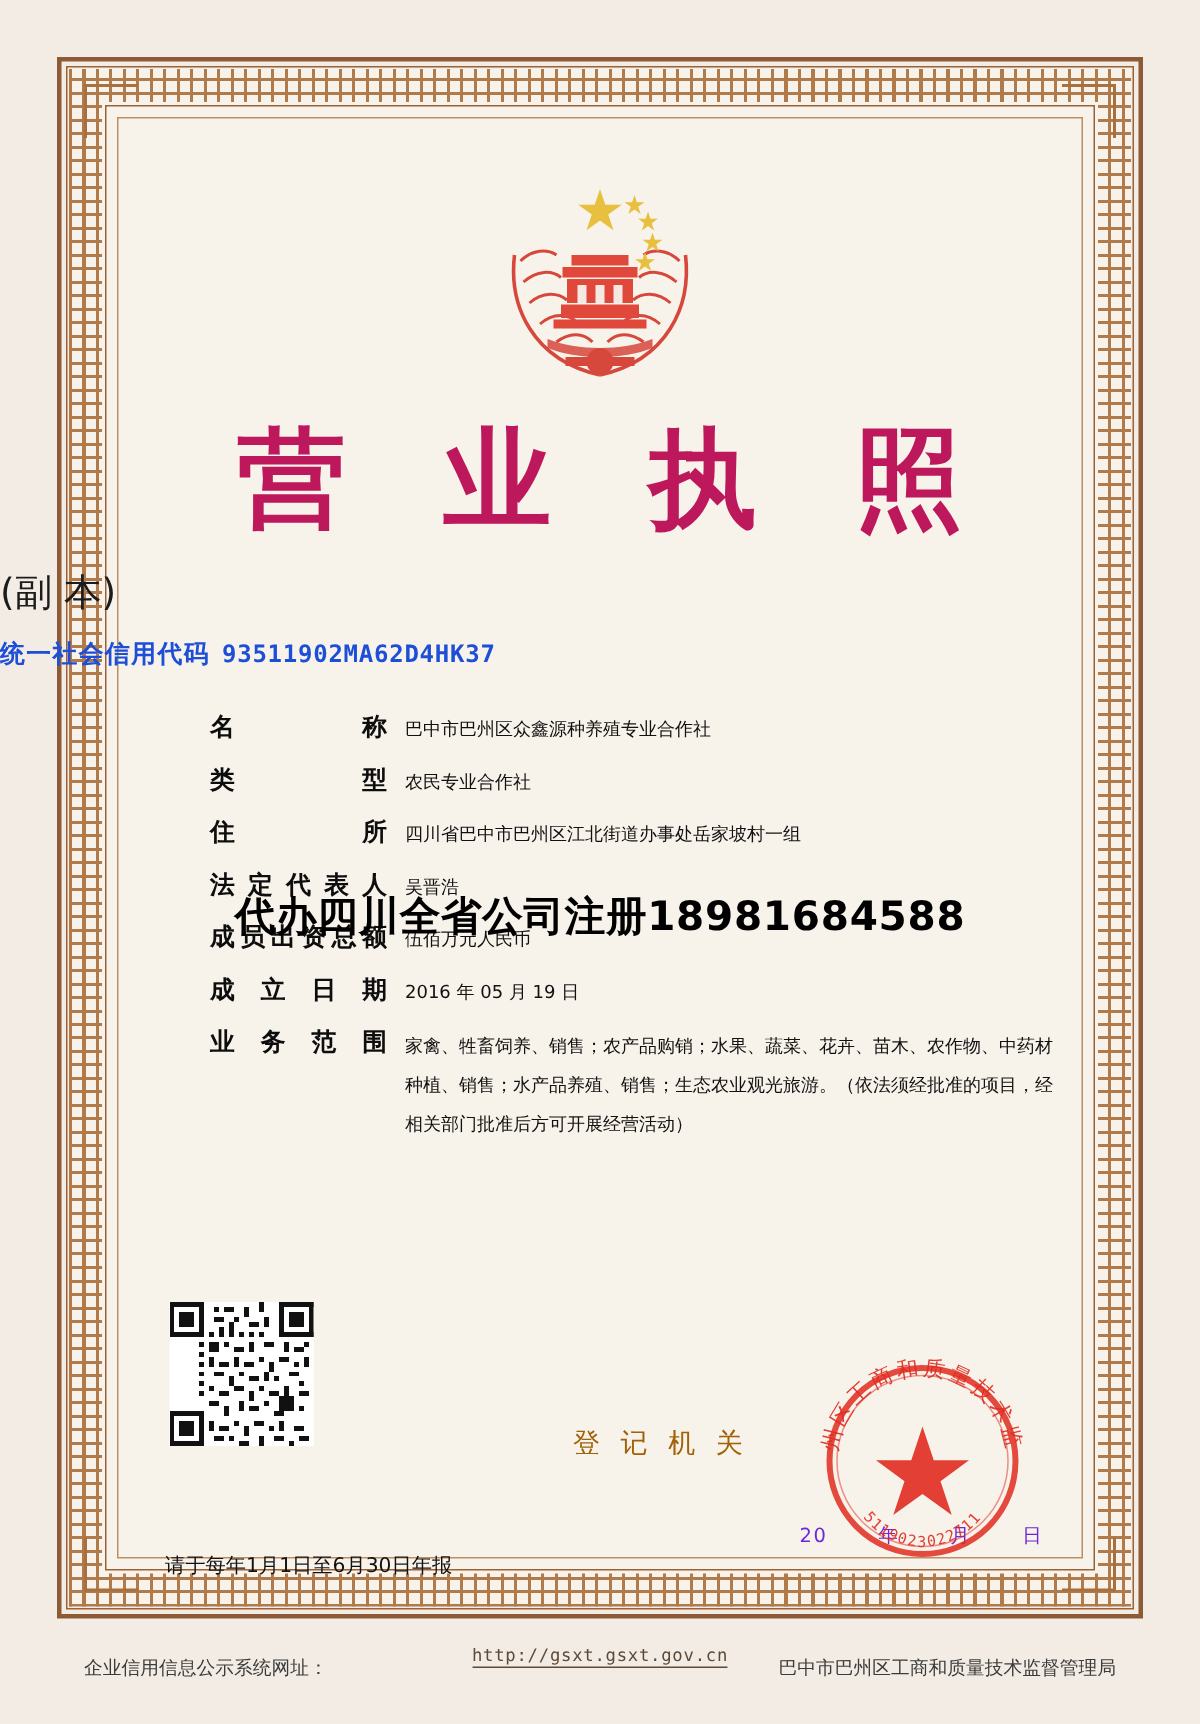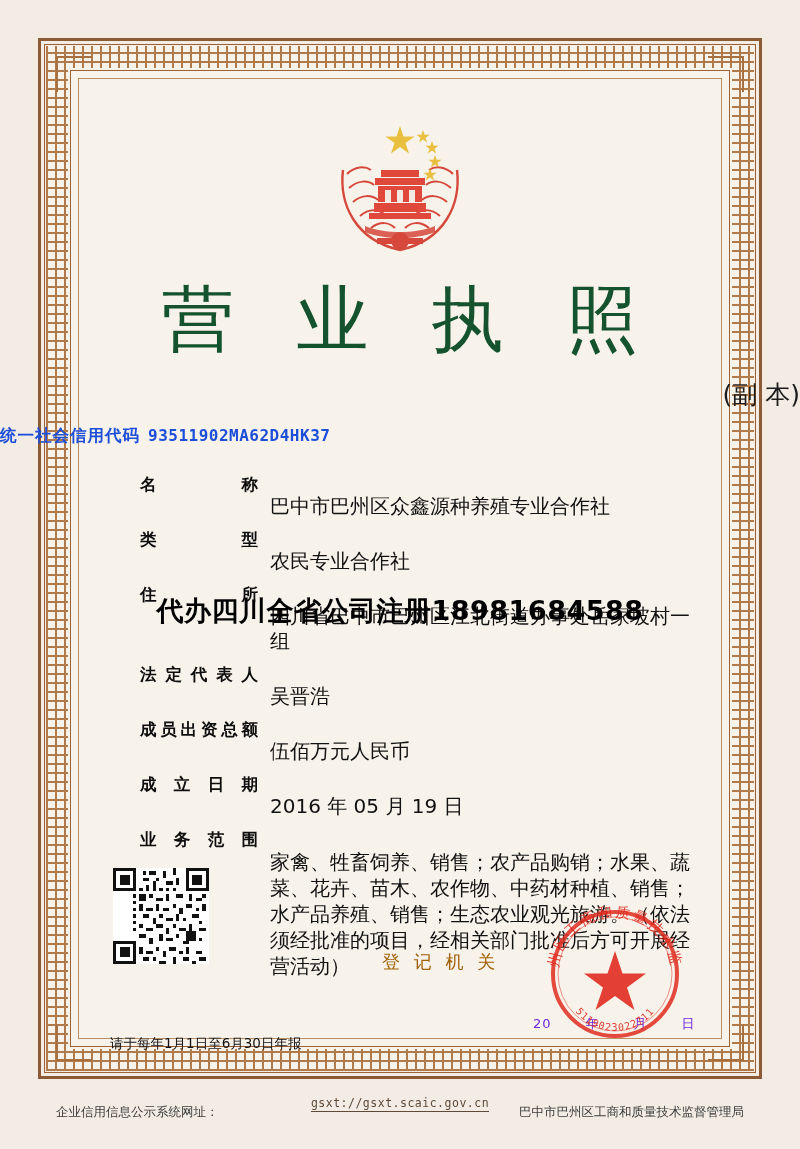--- a/index.html
+++ b/index.html
@@ -83,31 +83,31 @@
     width: 150px;
     height: 150px;
   }
   
   .title {
     position: absolute;
     top: 272px;
     left: 0; right: 0;
     text-align: center;
     font-family: "DejaVu Serif", "Liberation Serif", serif;
-    font-weight: normal;
+    font-weight: bold;
     font-size: 72px;
     letter-spacing: 20px;
     text-indent: 20px;
-    color: #14532d;
+    color: #be185d;
   }
   .subtitle {
     position: absolute;
     top: 378px;
     left: 0; right: 0;
-    text-align: right;
+    text-align: left;
     font-size: 25px;
     color: #1c1c1c;
     font-family: "DejaVu Sans", sans-serif;
   }
   .credit-code {
     position: absolute;
     top: 425px;
     left: 0; right: 0;
     text-align: left;
     font-size: 16.5px;
@@ -140,25 +140,24 @@
     flex: 0 0 118px;
     display: flex;
     justify-content: space-between;
     font-weight: bold;
     font-size: 16.5px;
     letter-spacing: 0;
     color: #0d0d0d;
   }
   .field-value {
     padding-left: 12px;
-    font-size: 20px;
+    font-size: 12px;
     line-height: 25px;
     color: #111;
     flex: 1;
-    margin-top: 20px;
   }
   .field-value.multiline {
     line-height: 26px;
   }
   
   .watermark {
     position: absolute;
     top: 593px;
     left: 0; right: 0;
     text-align: center;
@@ -518,18 +517,18 @@
         <textPath href="#arcTop" startOffset="50%" text-anchor="middle">巴中市巴州区工商和质量技术监督管理局</textPath>
       </text>
       <text font-size="10" fill="#e02b20" font-family="'DejaVu Sans Mono', monospace" letter-spacing="1" opacity="0.9">
         <textPath href="#arcBot" startOffset="50%" text-anchor="middle">5119023022711</textPath>
       </text>
       <polygon points="79,56 86.5,78.5 110,78.5 91,92.5 98.5,115 79,101 59.5,115 67,92.5 48,78.5 71.5,78.5" fill="#e02b20" opacity="0.9"></polygon>
     </svg>
   </div>
 
   <div class="footer-url">
-    <span class="underline">gsxt://gsxt.scaic.gov.cn</span>
+    <span class="underline">http://gsxt.gsxt.gov.cn</span>
   </div>
   <div class="footer-left">企业信用信息公示系统网址：</div>
   <div class="footer-right">巴中市巴州区工商和质量技术监督管理局</div>
 
 </div>
 
 </body></html>

